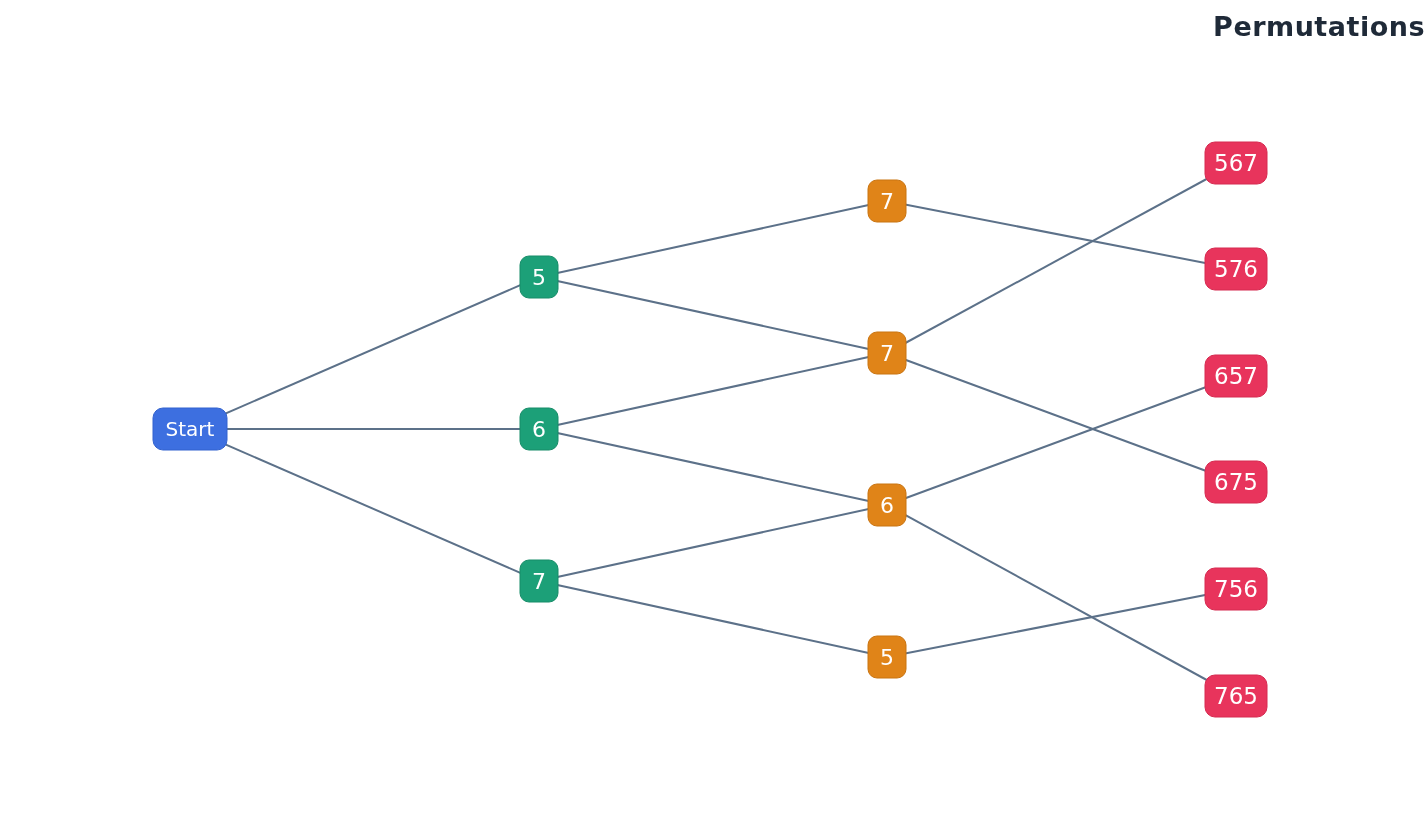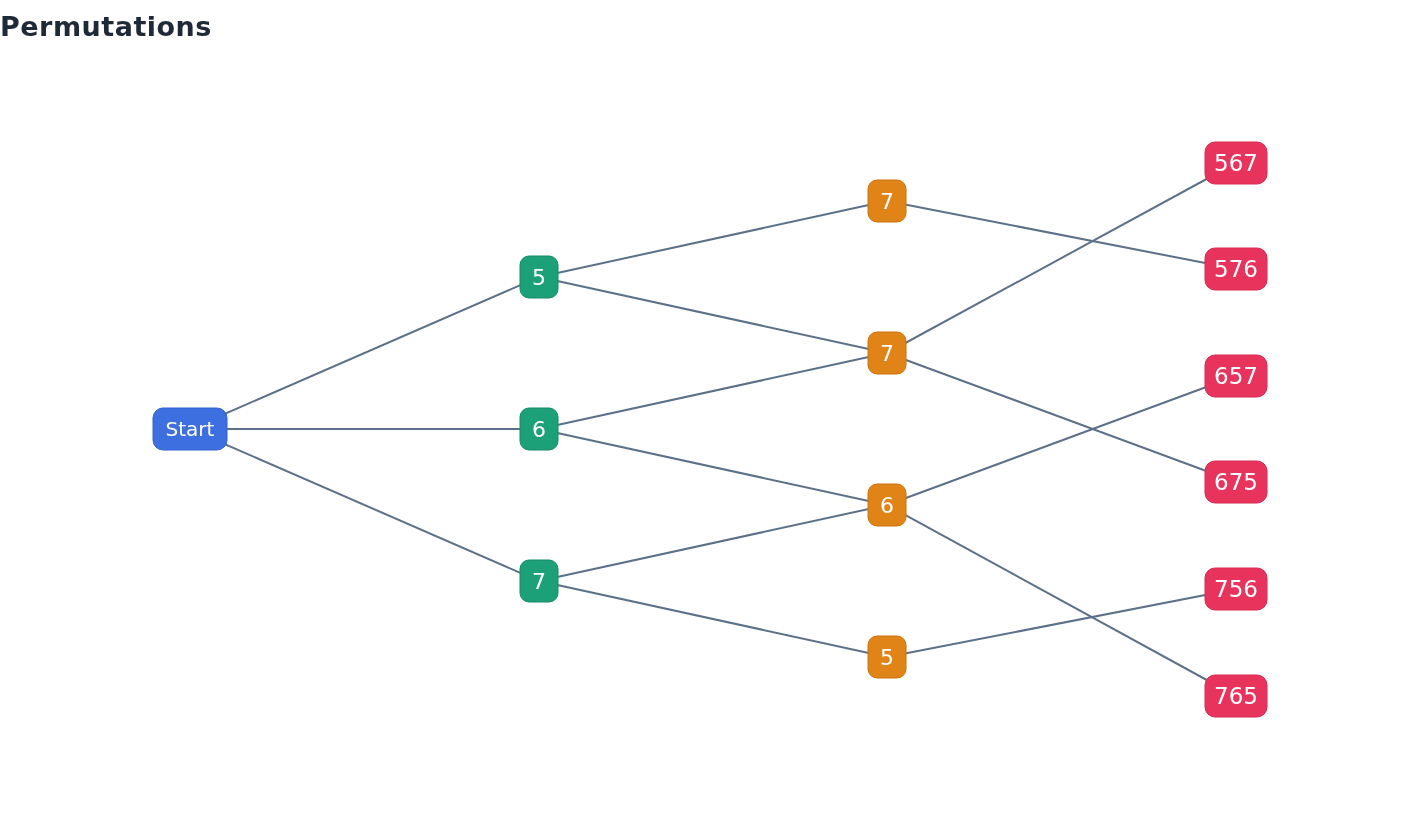--- a/index.html
+++ b/index.html
@@ -17,21 +17,21 @@
     top: 0; left: 0;
     width: 1425px;
     height: 825px;
   }
   .title {
     position: absolute;
     top: 11px;
     left: 0;
     width: 1425px;
     margin: 0;
-    text-align: left;
+    text-align: right;
     font-size: 27px;
     font-weight: bold;
     letter-spacing: 0.5px;
   }
   svg.tree-canvas {
     position: absolute;
     top: 0; left: 0;
   }
   svg.tree-canvas text {
     font-family: "DejaVu Sans", "Liberation Sans", sans-serif;

